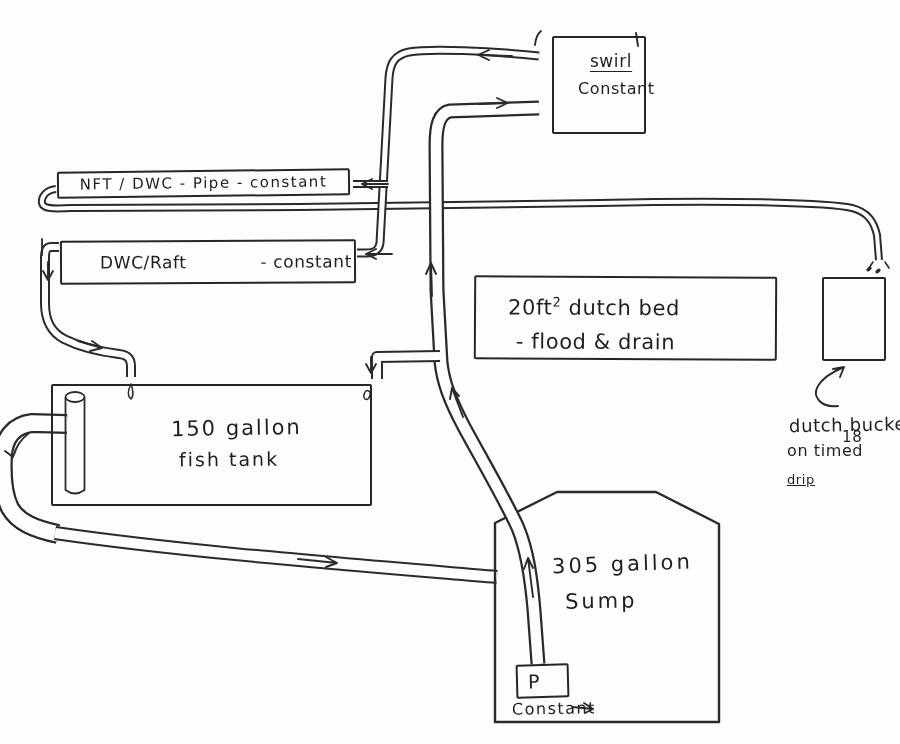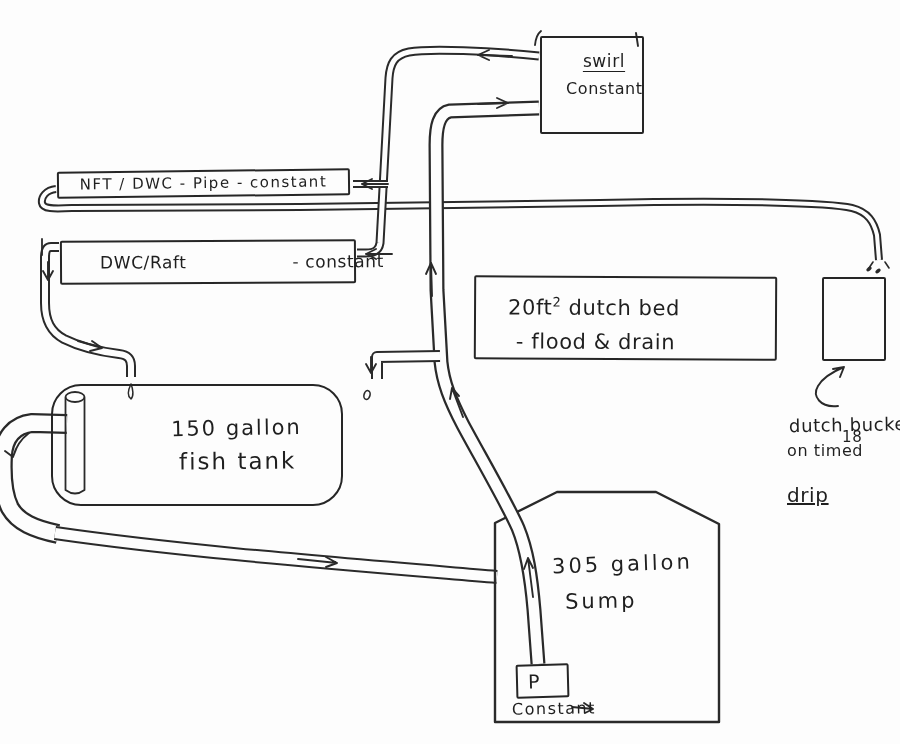--- a/index.html
+++ b/index.html
@@ -11,21 +11,21 @@
   .lbl{position:absolute;z-index:3;}
   .pipe-outer{fill:none;stroke:#2a2a2a;stroke-linejoin:round;stroke-linecap:butt;}
   .pipe-inner{fill:none;stroke:#fdfdfd;stroke-linejoin:round;stroke-linecap:butt;}
   .ink{fill:none;stroke:#2a2a2a;stroke-linecap:round;stroke-linejoin:round;}
   .swirl-title{display:block;text-align:center;margin-top:13px;font-size:17px;
       text-decoration:underline;text-underline-offset:4px;}
   .swirl-mode{display:block;text-align:center;margin-top:8px;font-size:16px;}
   .nft-label{display:block;text-align:center;font-size:15px;line-height:23px;letter-spacing:1.5px;}
   .dwc-row{display:flex;align-items:center;height:100%;font-size:17px;}
   .dwc-name{margin-left:38px;text-align:center;}
-  .dwc-mode{margin-left:106px;}
+  .dwc-mode{margin-left:74px;}
   .media-line{display:block;font-size:21px;line-height:34px;}
   .media-l1{margin:8px 0 0 32px;}
   .media-l2{margin:0 0 0 40px;}
   sup{font-size:13px;}
 </style>
 </head>
 <body>
 
 <div id="page">
 
@@ -91,21 +91,21 @@
       <path d="M 29,433 Q 17,442 13,457 M 13,457 L 17,447 M 13,457 L 5,451"></path>
       <path d="M 298,559 L 337,563 M 337,563 L 326,557 M 337,563 L 326,567"></path>
       <path d="M 48,262 L 48,280 M 48,280 L 43,271 M 48,280 L 53,271"></path>
       <path d="M 78,341 L 102,348 M 102,348 L 92,341 M 102,348 L 90,351"></path>
       <path d="M 838,406 C 820,408 812,396 818,386 C 822,379 832,372 844,367 M 844,367 L 833,369 M 844,367 L 840,377"></path>
       <path d="M 572,707 L 593,709 M 593,709 L 584,703 M 593,709 L 585,713"></path>
       <path d="M 535,45 Q 536,35 541,31 M 638,46 L 636,33"></path>
     </g>
   </svg>
 
-  <div class="box" style="left:540px;top:36px;width:104px;height:98px;padding-left:24px;">
+  <div class="box" style="left:552px;top:36px;width:94px;height:98px;padding-left:24px;">
     <span class="hw swirl-title">swirl</span>
     <span class="hw swirl-mode">Constant</span>
   </div>
 
   <div class="box" style="left:57px;top:170px;width:293px;height:27px;transform:rotate(-0.7deg);">
     <span class="hw nft-label">NFT / DWC - Pipe - constant</span>
   </div>
 
   <div class="box" style="left:60px;top:240px;width:296px;height:44px;transform:rotate(-0.3deg);">
     <div class="dwc-row">
@@ -114,31 +114,31 @@
     </div>
   </div>
 
   <div class="box" style="left:474px;top:276px;width:303px;height:84px;transform:rotate(0.3deg);">
     <span class="hw media-line media-l1"><span>20ft</span><sup>2</sup><span> dutch bed</span></span>
     <span class="hw media-line media-l2">- flood &amp; drain</span>
   </div>
 
   <div class="box" style="left:822px;top:277px;width:64px;height:84px;border-width:2.2px;"></div>
 
-  <div class="box" style="left:51px;top:384px;width:292px;height:122px;border-radius:30px;">
+  <div class="box" style="left:51px;top:384px;width:321px;height:122px;">
     <div class="hw" style="position:absolute;left:118px;top:30px;font-size:21px;transform:rotate(-1deg);letter-spacing:2px;">150 gallon</div>
-    <div class="hw" style="position:absolute;left:126px;top:62px;font-size:23px;transform:rotate(-0.5deg);letter-spacing:2px;">fish tank</div>
+    <div class="hw" style="position:absolute;left:126px;top:62px;font-size:19px;transform:rotate(-0.5deg);letter-spacing:2px;">fish tank</div>
   </div>
 
   <div class="lbl hw" style="left:552px;top:552px;font-size:21px;letter-spacing:3px;transform:rotate(-2deg);">305 gallon</div>
   <div class="lbl hw" style="left:565px;top:589px;font-size:21px;letter-spacing:3px;transform:rotate(-1deg);">Sump</div>
 
   <div class="box" style="left:516px;top:664px;width:53px;height:34px;transform:rotate(-1.5deg);">
     <div class="hw" style="text-align:left;margin:4px 0 0 10px;font-size:19px;">P</div>
   </div>
   <div class="lbl hw" style="left:512px;top:699px;font-size:16px;letter-spacing:1.5px;transform:rotate(-1deg);">Constant</div>
 
   <div class="lbl hw" style="left:842px;top:396px;font-size:15px;margin-top:32px;">18</div>
   <div class="lbl hw" style="left:789px;top:414px;font-size:18px;transform:rotate(-1deg);">dutch buckets</div>
   <div class="lbl hw" style="left:787px;top:441px;font-size:16px;">on timed</div>
-  <div class="lbl hw" style="left:787px;top:483px;font-size:20px;text-decoration:underline;">drip</div>
+  <div class="lbl hw" style="left:787px;top:472px;font-size:13px;text-decoration:underline;">drip</div>
 
 </div>
 
 </body></html>

